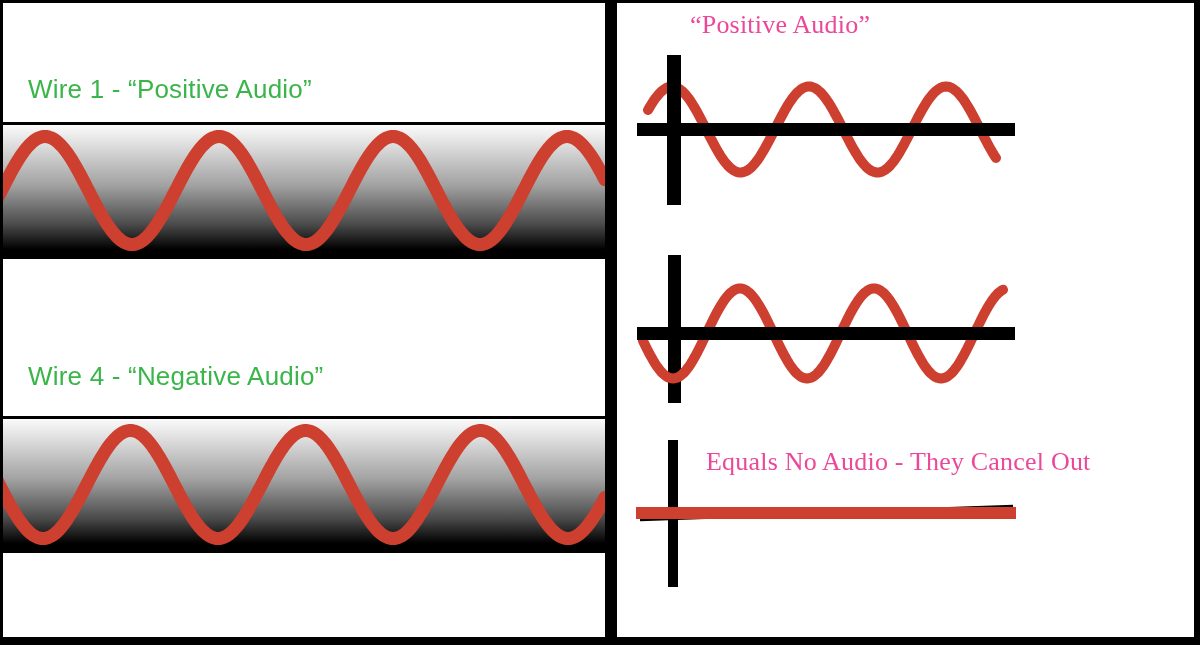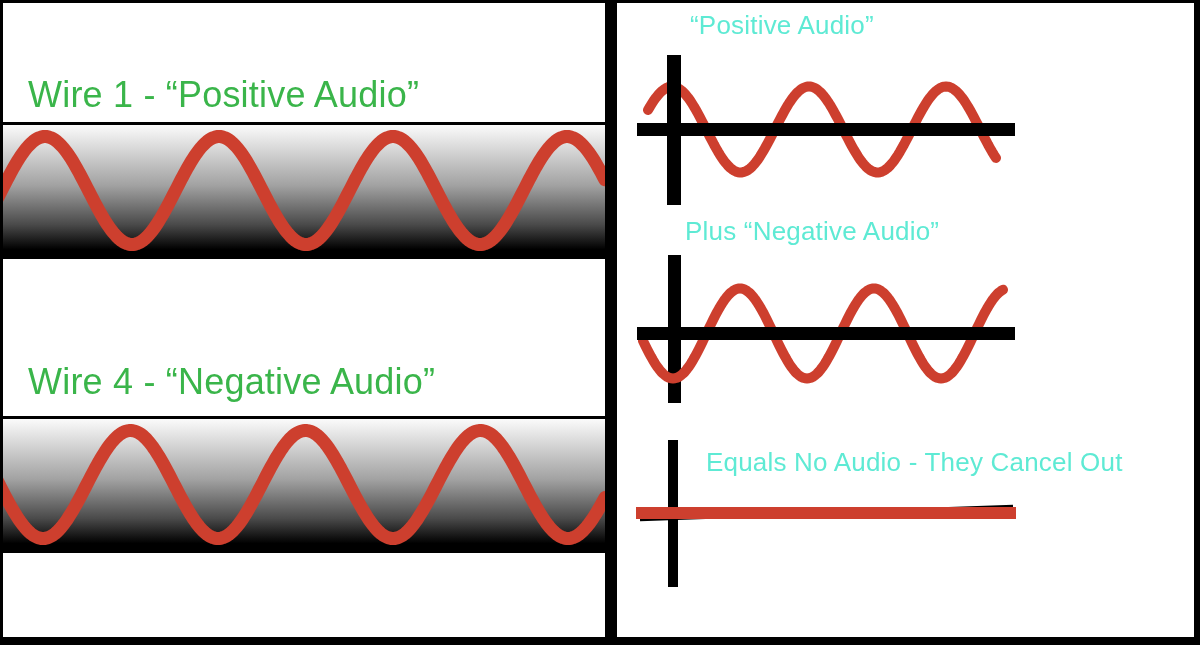--- a/index.html
+++ b/index.html
@@ -4,26 +4,27 @@
 <style>
   html,body{margin:0;padding:0;background:#000;}
   .stage{
     position:relative;width:1200px;height:645px;background:#000;
     font-family:"Liberation Sans",sans-serif;overflow:hidden;
   }
   .panel{position:absolute;background:#fff;top:3px;height:634px;}
   .panel.left{left:3px;width:602px;}
   .panel.right{left:617px;width:577px;}
   .wire-label{
-    position:absolute;font-size:36px;color:#3ab54a;white-space:nowrap;
+    position:absolute;font-size:26px;color:#3ab54a;white-space:nowrap;
     letter-spacing:0.2px;
   }
   .plot-title{
-    position:absolute;font-size:26px;color:#5eead4;white-space:nowrap;
+    position:absolute;font-size:26px;color:#ec4899;white-space:nowrap;
     letter-spacing:0.2px;
+    font-family:Liberation Serif, serif;
   }
   .band{
     position:absolute;left:3px;width:602px;height:131px;
     border-top:3px solid #000;border-bottom:3px solid #000;
     background:linear-gradient(180deg,#fbfbfb 0%,#dcdcdc 16%,#a2a2a2 46%,#4a4a4a 76%,#000 95%);
   }
   .band svg{display:block;width:602px;height:131px;}
   .plot{position:absolute;}
   svg{overflow:hidden;}
 </style>
@@ -55,21 +56,20 @@
   <div class="panel right"></div>
 
   <div class="plot-title" style="left:690px;top:10px;">“Positive Audio”</div>
 
   <svg class="plot" style="left:635px;top:50px;" width="385" height="160" viewBox="0 0 385 160">
     <path fill="none" stroke-linecap="round" stroke-linejoin="round" d="M13.0 60.0 L15.0 56.6 L17.0 53.4 L19.0 50.3 L21.0 47.6 L23.0 45.1 L25.0 42.8 L27.0 40.9 L29.0 39.4 L31.0 38.1 L33.0 37.2 L35.0 36.7 L37.0 36.5 L39.0 36.7 L41.0 37.2 L43.0 38.1 L45.0 39.4 L47.0 40.9 L49.0 42.8 L51.0 45.1 L53.0 47.6 L55.0 50.3 L57.0 53.4 L59.0 56.6 L61.0 60.0 L63.0 63.6 L65.0 67.3 L67.0 71.2 L69.0 75.1 L71.0 79.0 L73.0 82.9 L75.0 86.9 L77.0 90.7 L79.0 94.5 L81.0 98.1 L83.0 101.6 L85.0 104.9 L87.0 107.9 L89.0 110.8 L91.0 113.3 L93.0 115.6 L95.0 117.6 L97.0 119.3 L99.0 120.6 L101.0 121.6 L103.0 122.2 L105.0 122.5 L107.0 122.4 L109.0 121.9 L111.0 121.1 L113.0 120.0 L115.0 118.5 L117.0 116.7 L119.0 114.5 L121.0 112.1 L123.0 109.4 L125.0 106.4 L127.0 103.2 L129.0 99.9 L131.0 96.3 L133.0 92.6 L135.0 88.8 L137.0 84.9 L139.0 81.0 L141.0 77.0 L143.0 73.1 L145.0 69.2 L147.0 65.5 L149.0 61.8 L151.0 58.3 L153.0 54.9 L155.0 51.8 L157.0 48.9 L159.0 46.3 L161.0 43.9 L163.0 41.9 L165.0 40.1 L167.0 38.7 L169.0 37.6 L171.0 36.9 L173.0 36.5 L175.0 36.5 L177.0 36.9 L179.0 37.6 L181.0 38.7 L183.0 40.1 L185.0 41.9 L187.0 43.9 L189.0 46.3 L191.0 48.9 L193.0 51.8 L195.0 54.9 L197.0 58.3 L199.0 61.8 L201.0 65.5 L203.0 69.2 L205.0 73.1 L207.0 77.0 L209.0 81.0 L211.0 84.9 L213.0 88.8 L215.0 92.6 L217.0 96.3 L219.0 99.9 L221.0 103.2 L223.0 106.4 L225.0 109.4 L227.0 112.1 L229.0 114.5 L231.0 116.7 L233.0 118.5 L235.0 120.0 L237.0 121.1 L239.0 121.9 L241.0 122.4 L243.0 122.5 L245.0 122.2 L247.0 121.6 L249.0 120.6 L251.0 119.3 L253.0 117.6 L255.0 115.6 L257.0 113.3 L259.0 110.8 L261.0 107.9 L263.0 104.9 L265.0 101.6 L267.0 98.1 L269.0 94.5 L271.0 90.7 L273.0 86.9 L275.0 82.9 L277.0 79.0 L279.0 75.1 L281.0 71.2 L283.0 67.3 L285.0 63.6 L287.0 60.0 L289.0 56.6 L291.0 53.4 L293.0 50.3 L295.0 47.6 L297.0 45.1 L299.0 42.8 L301.0 40.9 L303.0 39.4 L305.0 38.1 L307.0 37.2 L309.0 36.7 L311.0 36.5 L313.0 36.7 L315.0 37.2 L317.0 38.1 L319.0 39.4 L321.0 40.9 L323.0 42.8 L325.0 45.1 L327.0 47.6 L329.0 50.3 L331.0 53.4 L333.0 56.6 L335.0 60.0 L337.0 63.6 L339.0 67.3 L341.0 71.2 L343.0 75.1 L345.0 79.0 L347.0 82.9 L349.0 86.9 L351.0 90.7 L353.0 94.5 L355.0 98.1 L357.0 101.6 L359.0 104.9 L361.0 107.9" stroke="#cd3f2e" stroke-width="10"></path>
     <rect x="32" y="5" width="14" height="150" fill="#000"></rect>
     <rect x="2" y="73" width="378" height="13" fill="#000"></rect>
   </svg>
 
-  <div class="plot-title" style="left:685px;top:216px;">Plus “Negative Audio”</div>
 
   <svg class="plot" style="left:635px;top:250px;" width="385" height="160" viewBox="0 0 385 160">
     <rect x="33" y="5" width="13" height="148" fill="#000"></rect>
     <path fill="none" stroke-linecap="round" stroke-linejoin="round" d="M8.0 90.9 L10.0 95.0 L12.0 99.0 L14.0 102.9 L16.0 106.6 L18.0 110.1 L20.0 113.4 L22.0 116.4 L24.0 119.1 L26.0 121.6 L28.0 123.6 L30.0 125.4 L32.0 126.7 L34.0 127.7 L36.0 128.3 L38.0 128.5 L40.0 128.3 L42.0 127.7 L44.0 126.7 L46.0 125.4 L48.0 123.6 L50.0 121.6 L52.0 119.1 L54.0 116.4 L56.0 113.4 L58.0 110.1 L60.0 106.6 L62.0 102.9 L64.0 99.0 L66.0 95.0 L68.0 90.9 L70.0 86.7 L72.0 82.4 L74.0 78.2 L76.0 74.1 L78.0 70.0 L80.0 66.0 L82.0 62.2 L84.0 58.6 L86.0 55.2 L88.0 52.1 L90.0 49.2 L92.0 46.6 L94.0 44.4 L96.0 42.4 L98.0 40.9 L100.0 39.7 L102.0 38.9 L104.0 38.5 L106.0 38.5 L108.0 38.9 L110.0 39.7 L112.0 40.9 L114.0 42.4 L116.0 44.4 L118.0 46.6 L120.0 49.2 L122.0 52.1 L124.0 55.2 L126.0 58.6 L128.0 62.2 L130.0 66.0 L132.0 70.0 L134.0 74.1 L136.0 78.2 L138.0 82.4 L140.0 86.7 L142.0 90.9 L144.0 95.0 L146.0 99.0 L148.0 102.9 L150.0 106.6 L152.0 110.1 L154.0 113.4 L156.0 116.4 L158.0 119.1 L160.0 121.6 L162.0 123.6 L164.0 125.4 L166.0 126.7 L168.0 127.7 L170.0 128.3 L172.0 128.5 L174.0 128.3 L176.0 127.7 L178.0 126.7 L180.0 125.4 L182.0 123.6 L184.0 121.6 L186.0 119.1 L188.0 116.4 L190.0 113.4 L192.0 110.1 L194.0 106.6 L196.0 102.9 L198.0 99.0 L200.0 95.0 L202.0 90.9 L204.0 86.7 L206.0 82.4 L208.0 78.2 L210.0 74.1 L212.0 70.0 L214.0 66.0 L216.0 62.2 L218.0 58.6 L220.0 55.2 L222.0 52.1 L224.0 49.2 L226.0 46.6 L228.0 44.4 L230.0 42.4 L232.0 40.9 L234.0 39.7 L236.0 38.9 L238.0 38.5 L240.0 38.5 L242.0 38.9 L244.0 39.7 L246.0 40.9 L248.0 42.4 L250.0 44.4 L252.0 46.6 L254.0 49.2 L256.0 52.1 L258.0 55.2 L260.0 58.6 L262.0 62.2 L264.0 66.0 L266.0 70.0 L268.0 74.1 L270.0 78.2 L272.0 82.4 L274.0 86.7 L276.0 90.9 L278.0 95.0 L280.0 99.0 L282.0 102.9 L284.0 106.6 L286.0 110.1 L288.0 113.4 L290.0 116.4 L292.0 119.1 L294.0 121.6 L296.0 123.6 L298.0 125.4 L300.0 126.7 L302.0 127.7 L304.0 128.3 L306.0 128.5 L308.0 128.3 L310.0 127.7 L312.0 126.7 L314.0 125.4 L316.0 123.6 L318.0 121.6 L320.0 119.1 L322.0 116.4 L324.0 113.4 L326.0 110.1 L328.0 106.6 L330.0 102.9 L332.0 99.0 L334.0 95.0 L336.0 90.9 L338.0 86.7 L340.0 82.4 L342.0 78.2 L344.0 74.1 L346.0 70.0 L348.0 66.0 L350.0 62.2 L352.0 58.6 L354.0 55.2 L356.0 52.1 L358.0 49.2 L360.0 46.6 L362.0 44.4 L364.0 42.4 L366.0 40.9 L368.0 39.7" stroke="#cd3f2e" stroke-width="10"></path>
     <rect x="2" y="77" width="378" height="13" fill="#000"></rect>
   </svg>
 
   <div class="plot-title" style="left:706px;top:447px;">Equals No Audio - They Cancel Out</div>
 
   <svg class="plot" style="left:630px;top:435px;" width="390" height="165" viewBox="0 0 390 165">

